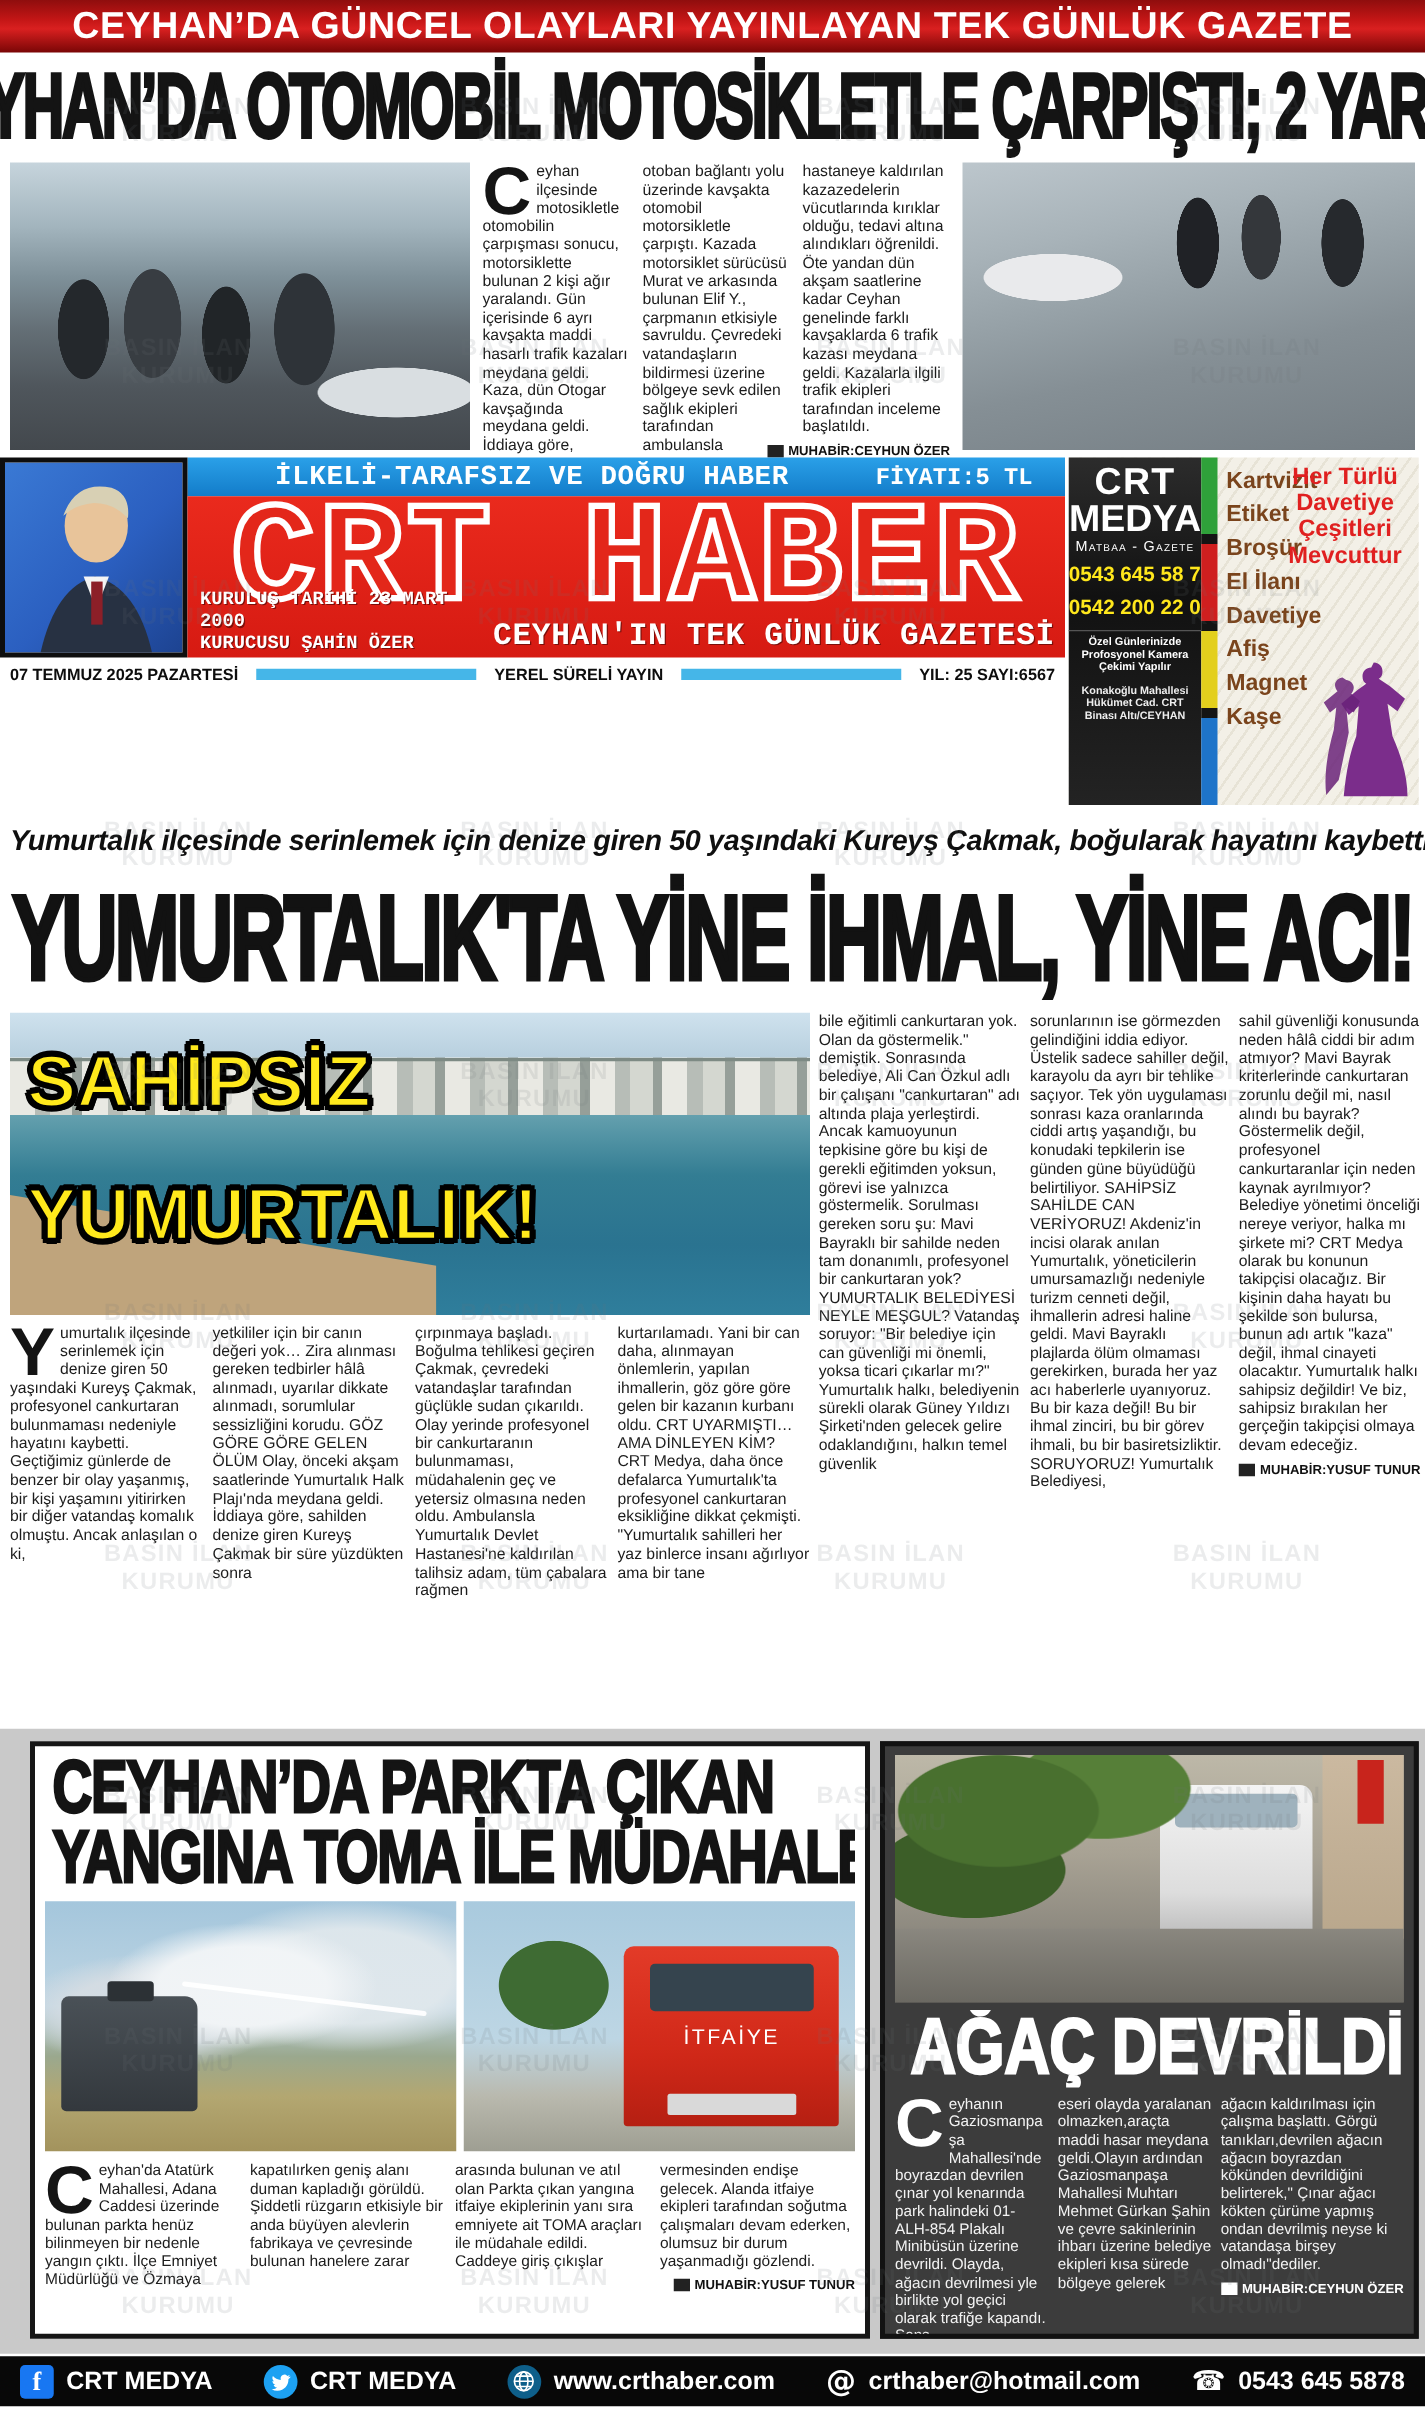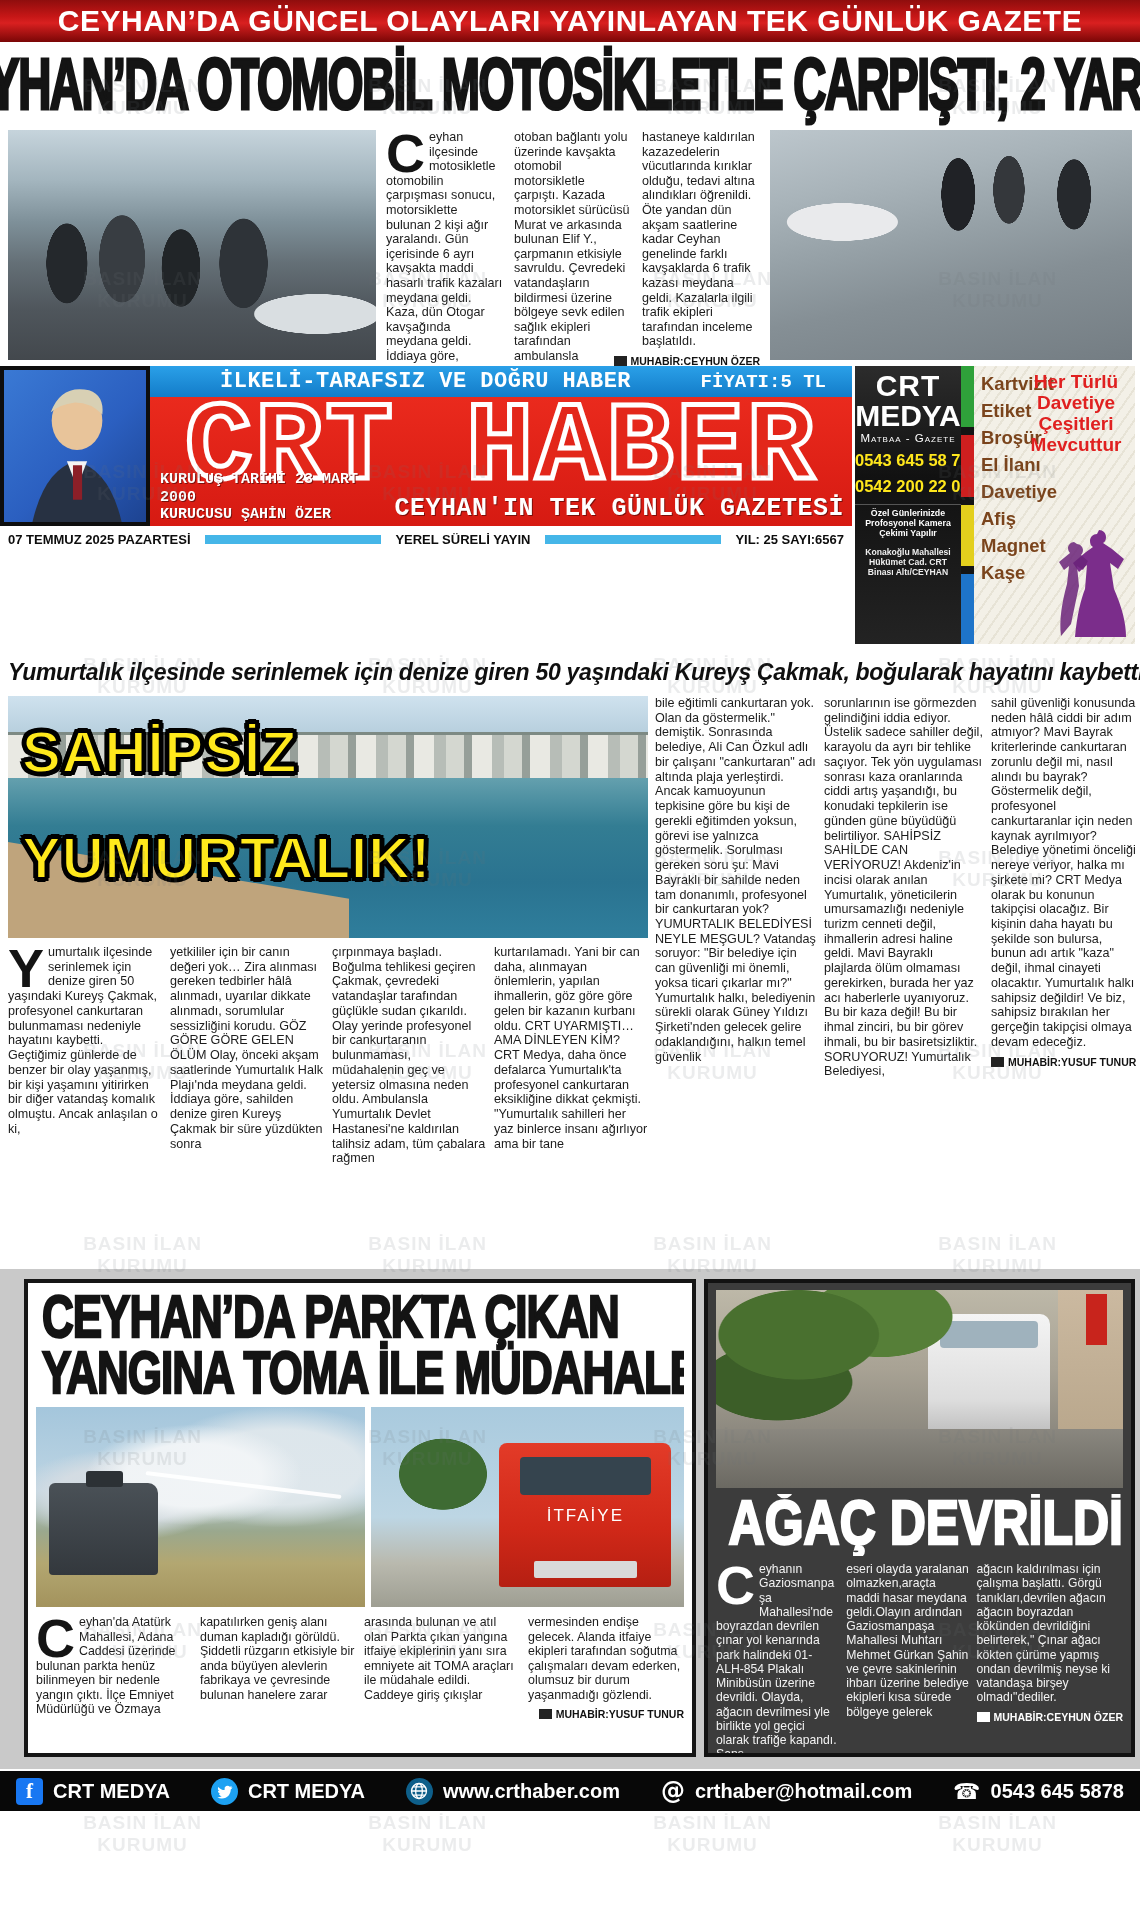--- a/index.html
+++ b/index.html
@@ -441,20 +441,23 @@
           <path fill="#7b2d8b" d="M52 8c4 0 7 3 7 7 0 3-1 5-3 6l9 6 12 10-6 10-8-6 4 26c8 18 12 34 12 48H28c2-22 6-38 10-48l2-24-8 7-6-9 13-11 7-5c-2-1-3-3-3-6 0-4 3-7 7-7z"></path>
           <path fill="#6a2379" d="M30 22c3 0 6 3 6 6 0 2-1 4-2 5l7 6-5 9-6-4 2 20-8 38-10 12c-2-16 1-34 6-52l2-18-5 4-5-8 11-9c-1-1-2-3-2-5 0-3 3-6 6-6z" opacity=".85"></path>
         </svg>
       </div>
     </div>
   </div>
 
   <div class="kicker">
     <span>Yumurtalık ilçesinde serinlemek için denize giren 50 yaşındaki Kureyş Çakmak, boğularak hayatını kaybetti.</span>
   </div>
+  <div class="headline2">
+    <span>YUMURTALIK'TA YİNE İHMAL, YİNE ACI!</span>
+  </div>
 
   <div class="story2">
     <div class="s2-left">
       <div class="beach-photo">
         <div class="bp-sky"></div>
         <div class="bp-city"></div>
         <div class="bp-sea"></div>
         <div class="bp-sand"></div>
         <div class="overlay-yellow oy1">SAHİPSİZ</div>
         <div class="overlay-yellow oy2">YUMURTALIK!</div>

